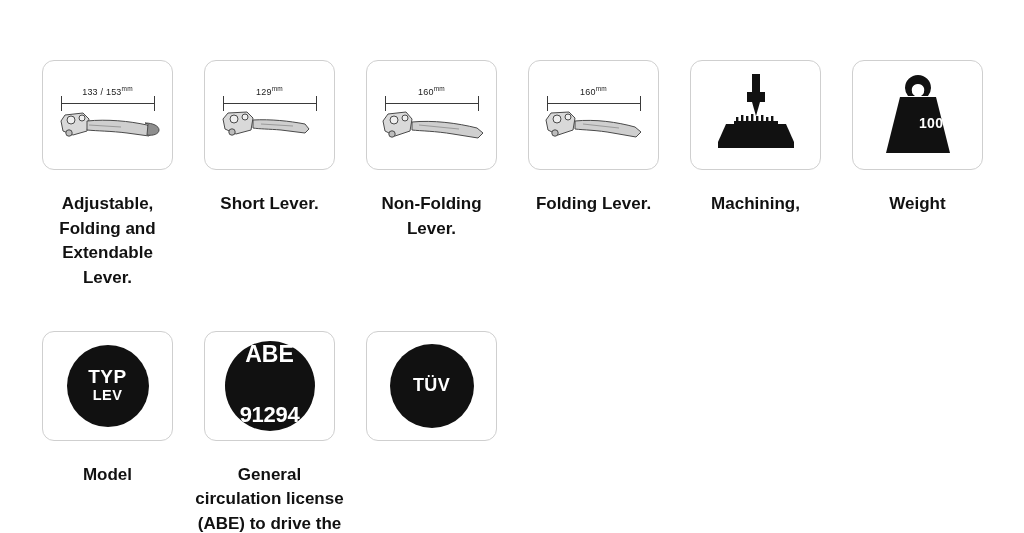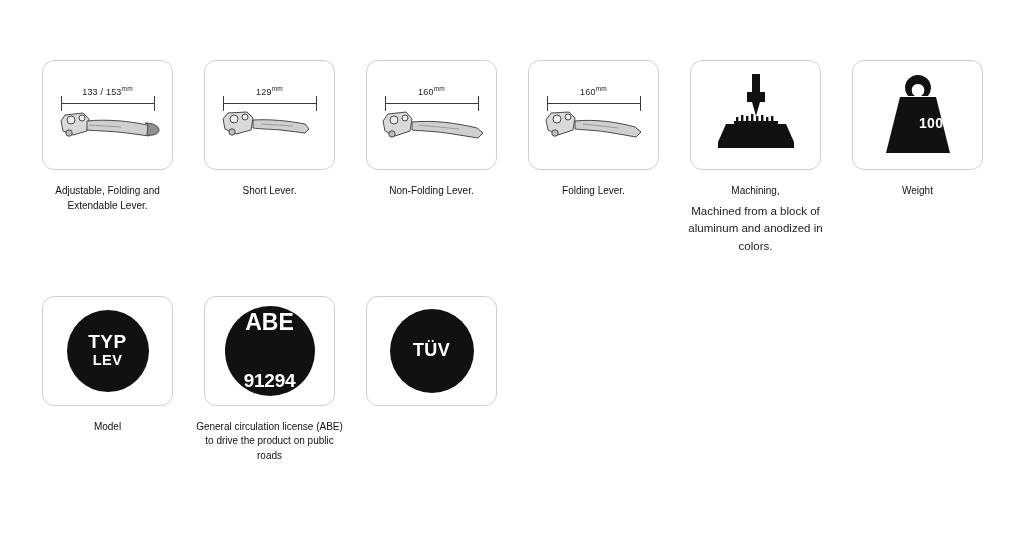--- a/index.html
+++ b/index.html
@@ -42,23 +42,23 @@
     border-radius: 12px;
     box-sizing: border-box;
     background: #fff;
     display: flex;
     align-items: center;
     justify-content: center;
     position: relative;
     overflow: hidden;
   }
   .caption {
-    margin-top: 14px;
-    font-size: 10px;
-    font-weight: normal;
+    margin-top: 22px;
+    font-size: 17px;
+    font-weight: bold;
     line-height: 1.45;
     text-align: center;
     color: #111;
     width: 136px;
   }
   .subcaption {
     margin-top: 4px;
     font-size: 11.5px;
     font-weight: normal;
     line-height: 1.55;
@@ -159,21 +159,21 @@
     letter-spacing: 0.5px;
     line-height: 1.2;
   }
   .abe-top {
     font-size: 23px;
     font-weight: bold;
     letter-spacing: 0px;
     line-height: 1.0;
   }
   .abe-bottom {
-    font-size: 19px;
+    font-size: 22px;
     font-weight: bold;
     letter-spacing: -0.3px;
     line-height: 1.15;
   }
   .tuv {
     font-size: 18px;
     font-weight: bold;
     letter-spacing: 0.3px;
   }
   .row2 { margin-top: 40px; }
@@ -293,21 +293,20 @@
               <rect x="53" y="43" width="2.4" height="7"></rect>
               <rect x="58" y="45" width="2.4" height="5"></rect>
               <rect x="63" y="44" width="2.4" height="6"></rect>
             </g>
             <path d="M18 52 L78 52 L86 70 L10 70 Z" fill="#111"></path>
             <rect x="10" y="70" width="76" height="6" fill="#111"></rect>
           </svg>
         </div>
       </div>
       <div class="caption cap-narrow">Machining,</div>
-      <div class="subcaption cap-wide">Machined from a block of aluminum and anodized in colors.</div>
     </div>
 
     <div class="cell last">
       <div class="tile">
         <div class="weight">
           <svg width="96" height="92" viewBox="0 0 96 92">
             <path d="M48 6 a13 13 0 0 1 13 13 a13 13 0 0 1 -3 8 l-7 0 a7.5 7.5 0 0 0 3 -8 a6.5 6.5 0 0 0 -12 0 a7.5 7.5 0 0 0 3 8 l-7 0 a13 13 0 0 1 -3 -8 a13 13 0 0 1 13 -13 z" fill="#111"></path>
             <path d="M30 28 L66 28 L80 84 L16 84 Z" fill="#111"></path>
           </svg>
           <div class="weight-text">100 gr.</div>

